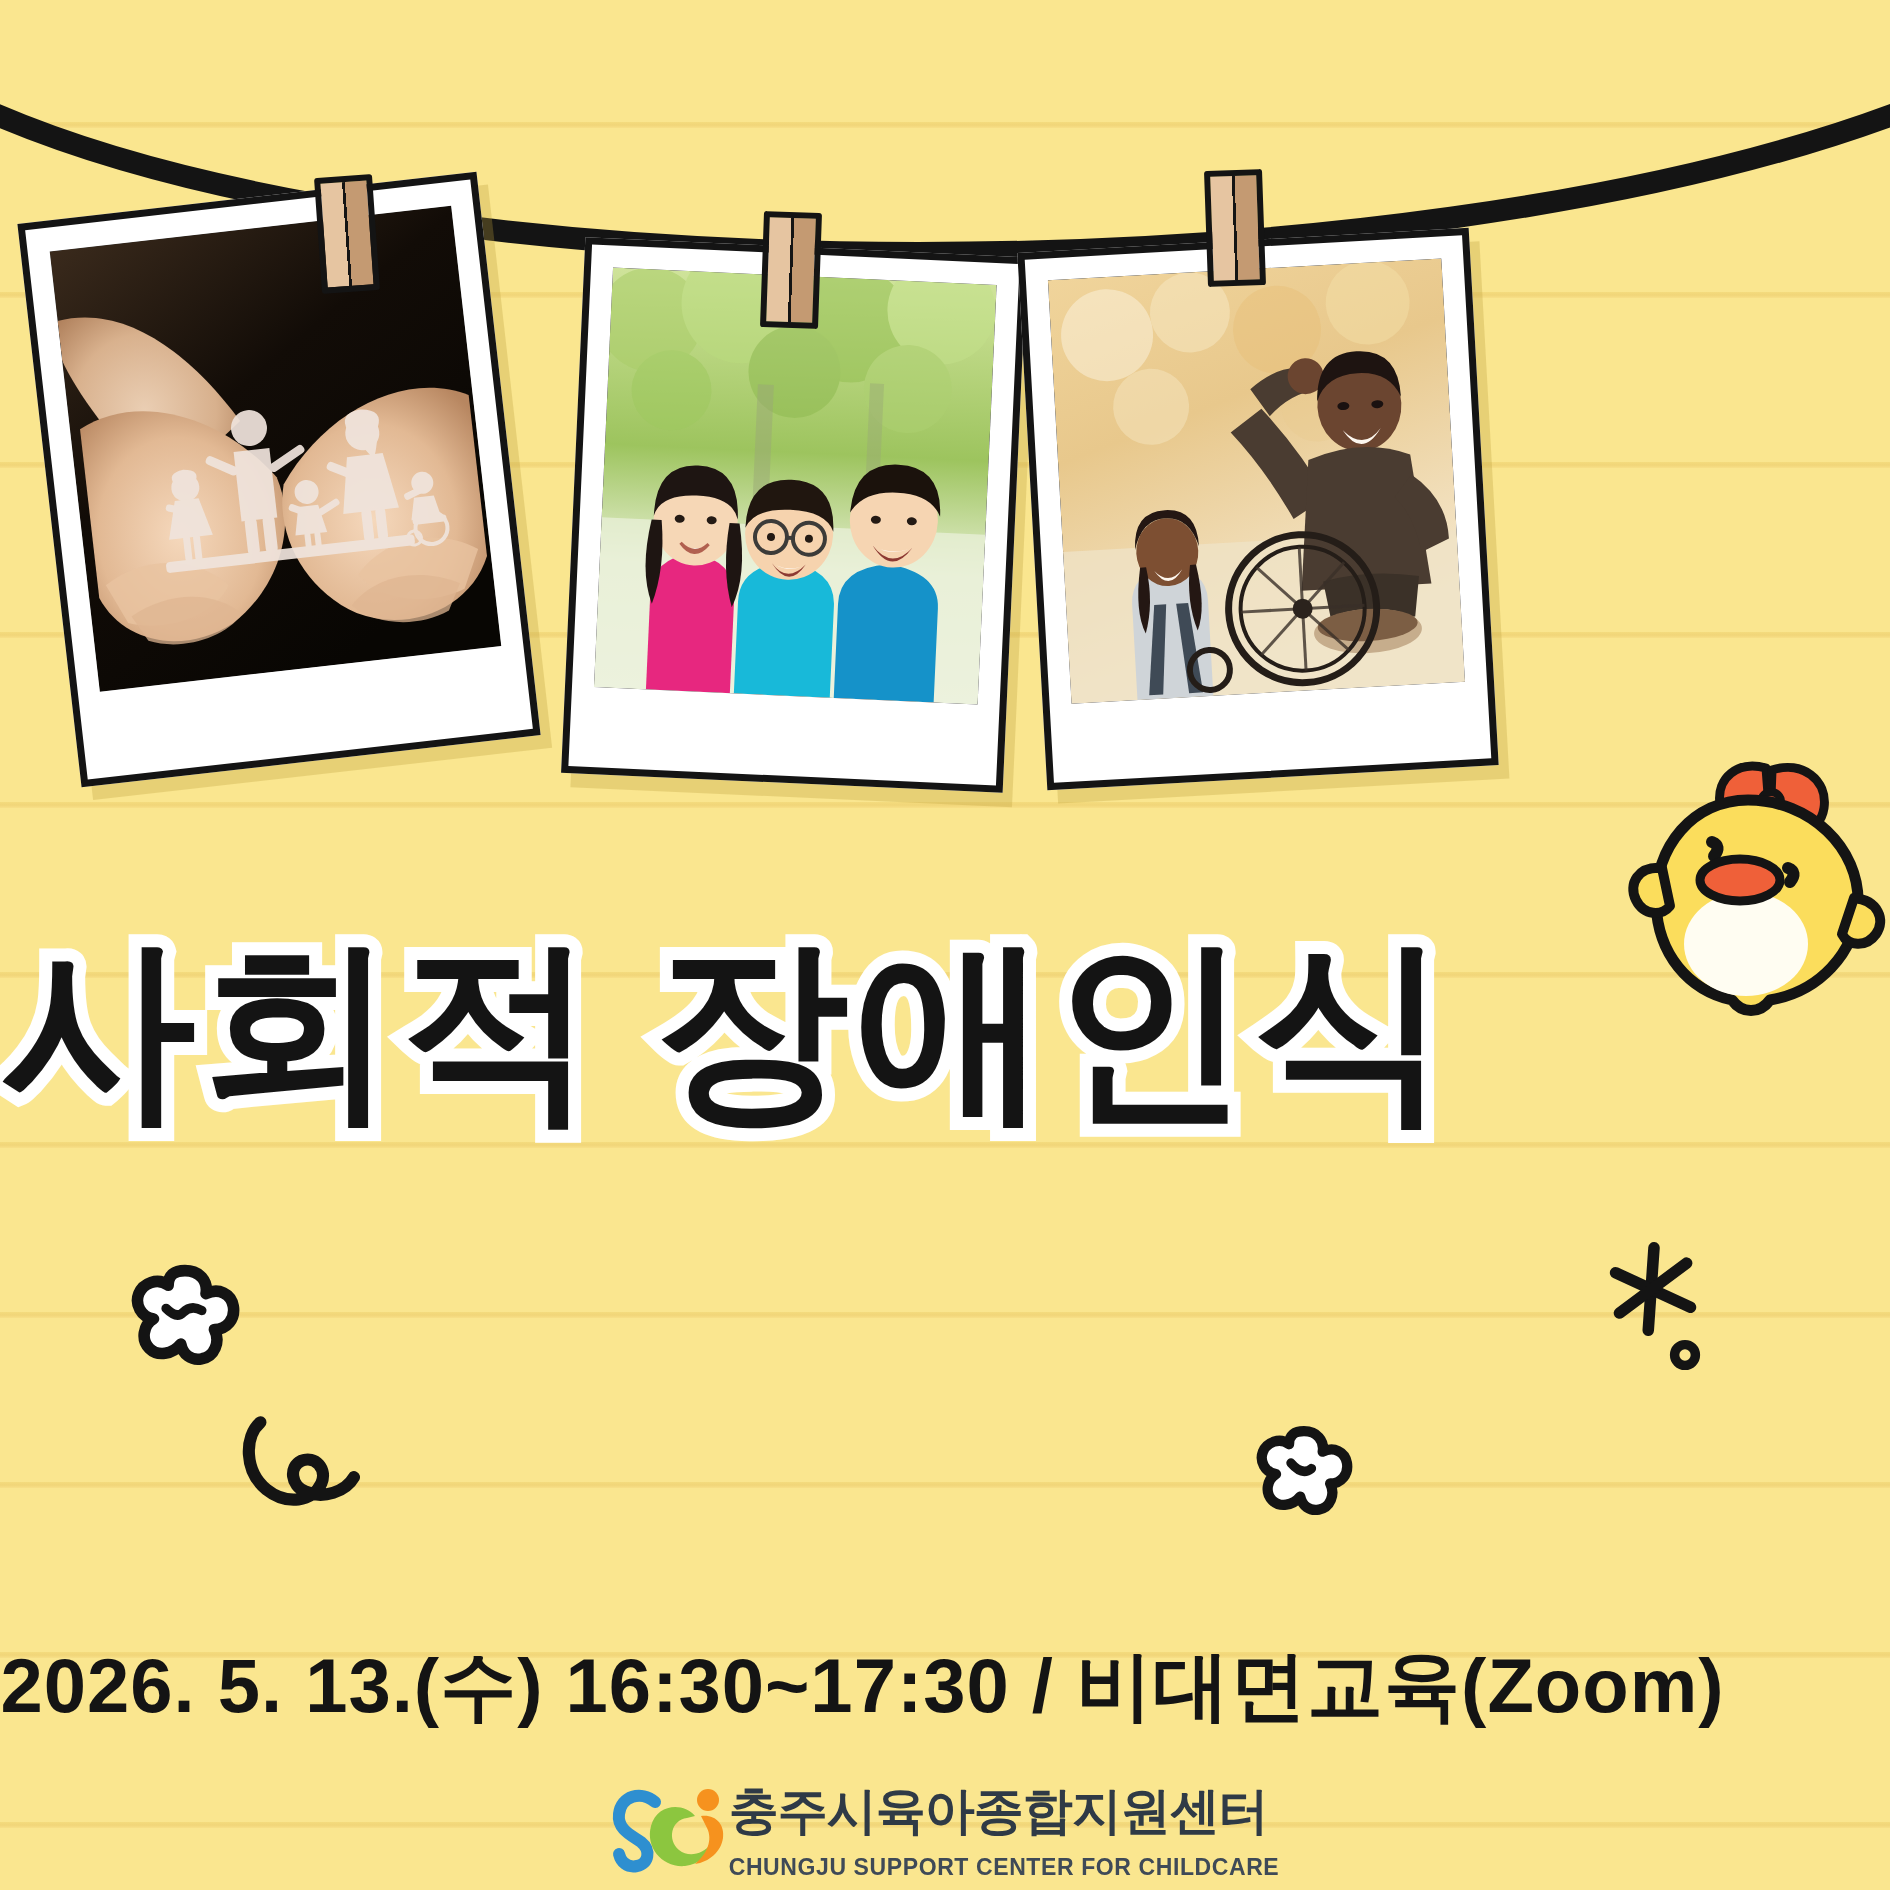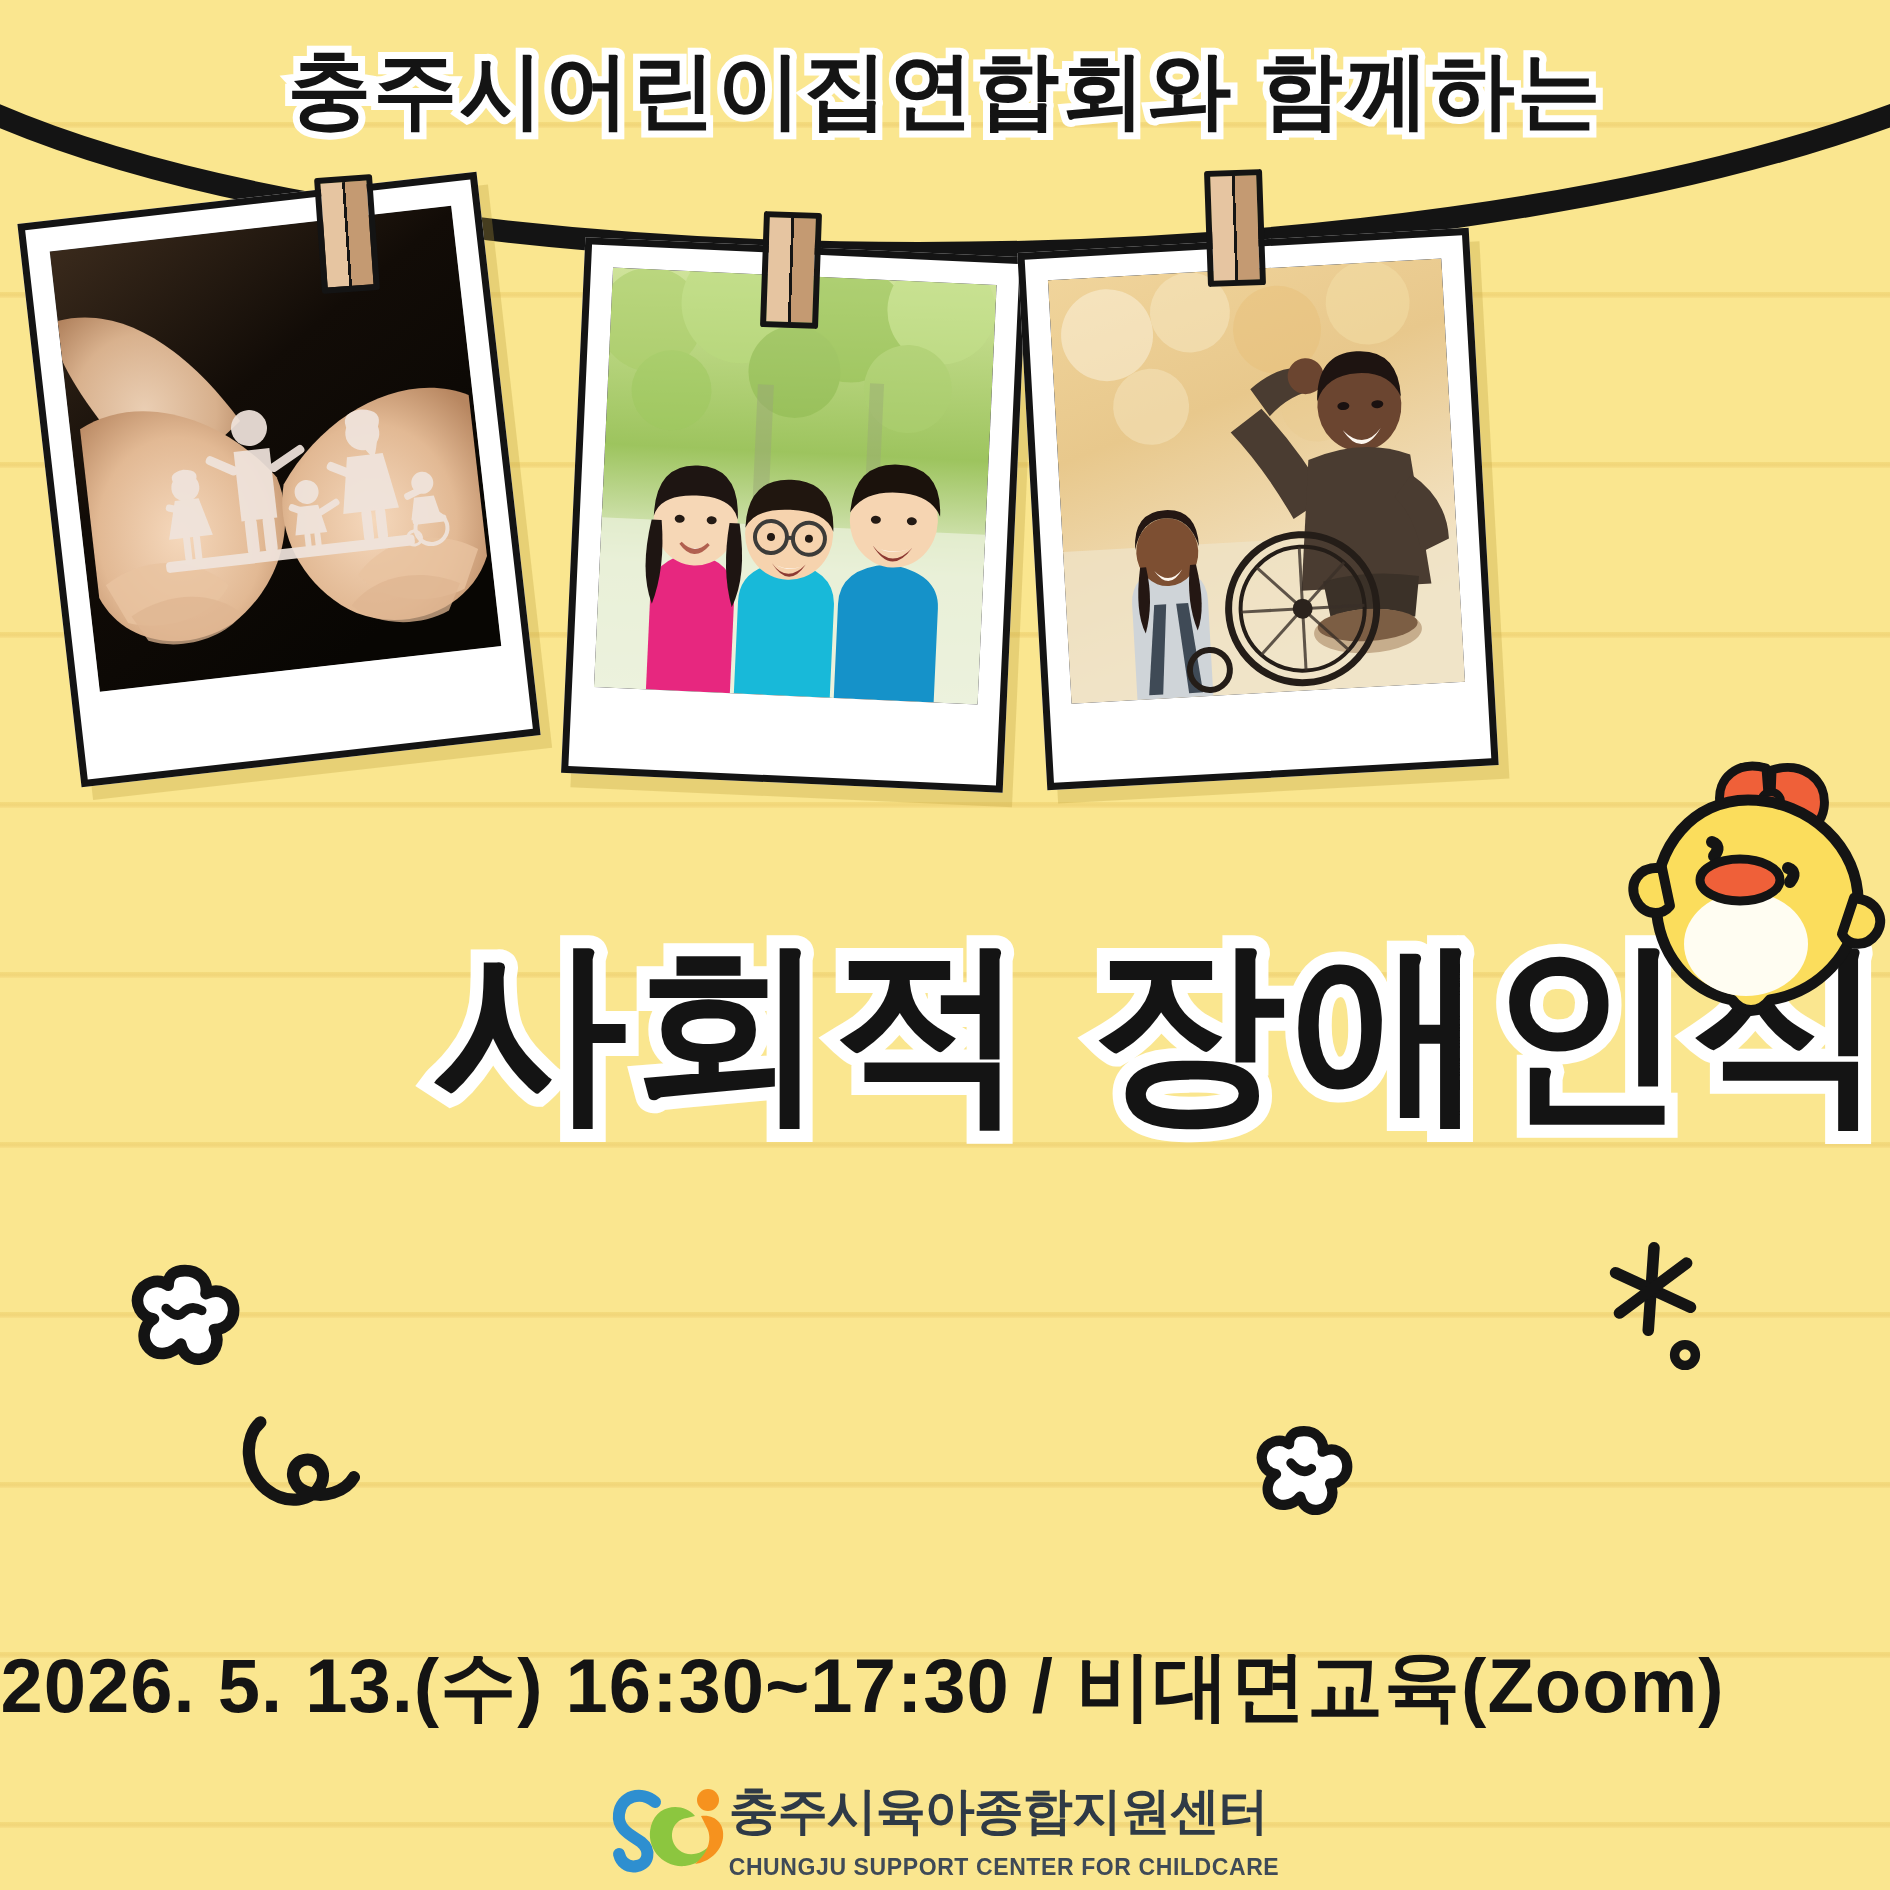--- a/index.html
+++ b/index.html
@@ -63,22 +63,22 @@
   
   #photo3{left:1032px;top:240px;width:438px;height:524px;transform:rotate(-3.2deg);}
   #photo3 .inner{left:22px;top:22px;right:22px;bottom:78px;}
 
   
   .ph-svg{width:100%;height:100%;display:block;}
 
   
   .title-wrap{position:absolute;left:0;top:930px;width:1890px;z-index:45;}
   .title-line{
-    text-align:right;white-space:nowrap;
-    font-weight:700;letter-spacing:4px;line-height:1.03;
+    text-align:left;white-space:nowrap;
+    font-weight:700;letter-spacing:4px;line-height:1.03;font-family:Liberation Serif, serif;
   }
   #title1{
     font-size:196px;color:#141414;
     -webkit-text-stroke:26px #ffffff;paint-order:stroke fill;
   }
   #title2{
     font-size:196px;color:#ffffff;
     -webkit-text-stroke:26px #141414;paint-order:stroke fill;
     margin-top:18px;
   }
@@ -125,21 +125,20 @@
     <div class="rule" style="top:1312px"></div>
     <div class="rule" style="top:1482px"></div>
     <div class="rule" style="top:1652px"></div>
     <div class="rule" style="top:1822px"></div>
   </div>
 
   <svg class="line-svg" viewBox="0 0 1890 420">
     <path d="M-10,112 C420,300 1400,300 1900,112" fill="none" stroke="#141414" stroke-width="22" stroke-linecap="round"></path>
   </svg>
 
-  <div class="header-title">충주시어린이집연합회와 함께하는</div>
 
   <div class="pin" style="left:318px;top:176px;transform:rotate(-4deg);"></div>
   <div class="photo" id="photo1">
     <div class="inner">
       <svg class="ph-svg" viewBox="0 0 404 443" preserveAspectRatio="none">
         <defs>
           <linearGradient id="g1bg" x1="0" y1="0" x2="0.6" y2="1">
             <stop offset="0%" stop-color="#3a2a1c"></stop>
             <stop offset="45%" stop-color="#120c07"></stop>
             <stop offset="100%" stop-color="#080603"></stop>

